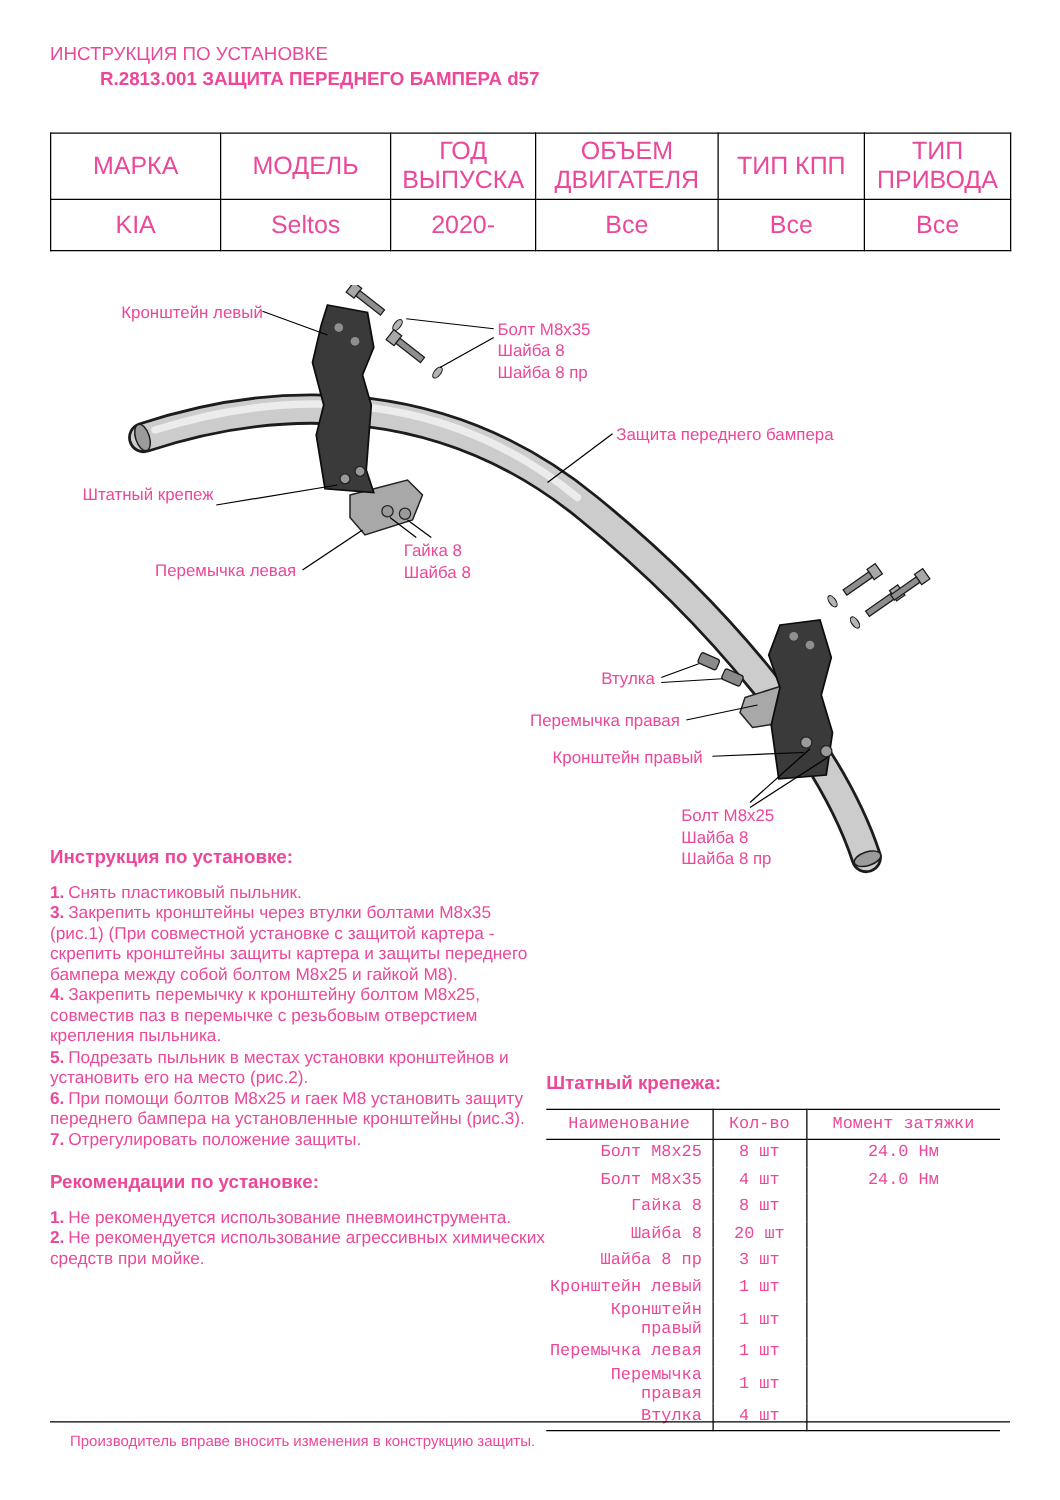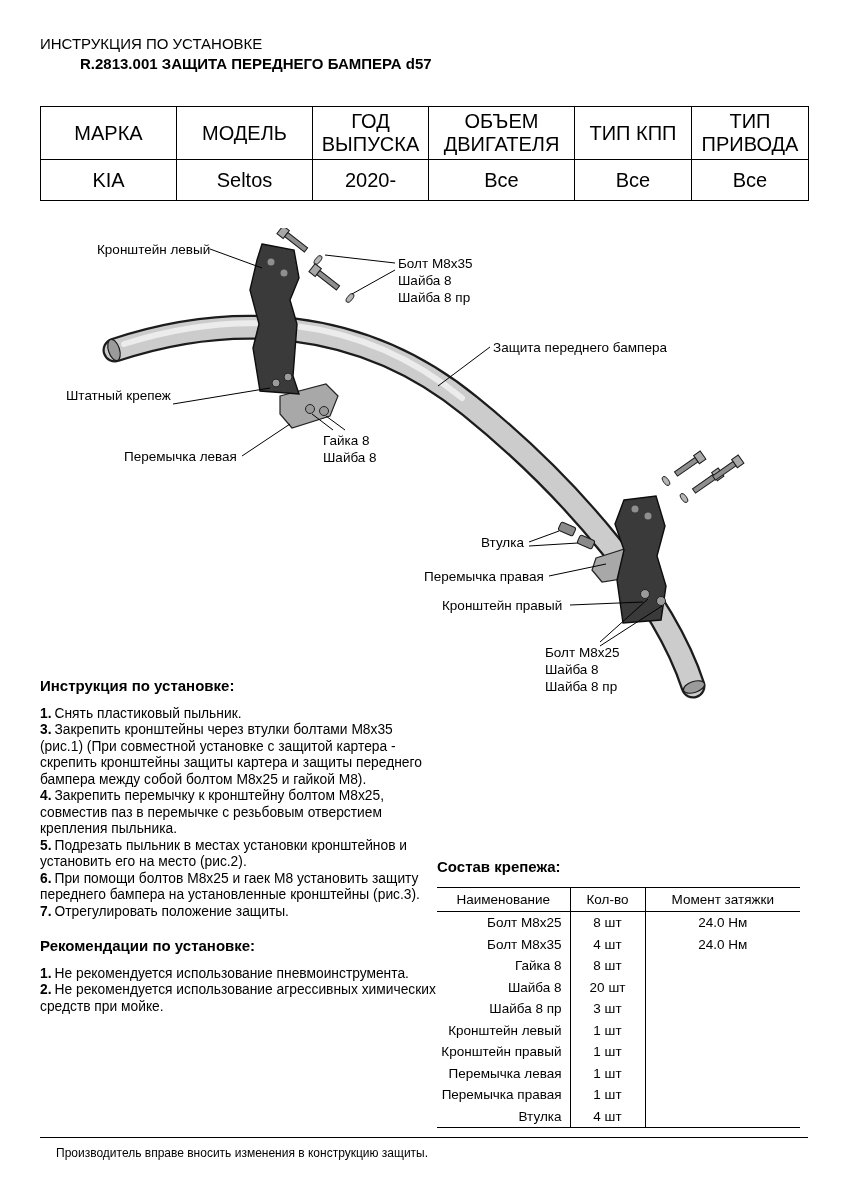--- a/index.html
+++ b/index.html
@@ -1,18 +1,18 @@
 <!DOCTYPE html>
 <html><head>
 <meta charset="utf-8">
 <style>
   html,body { margin:0; padding:0; background:#fff; }
   .page {
     position:relative; width:848px; height:1200px; background:#ffffff;
-    font-family:"Liberation Sans","DejaVu Sans",sans-serif; color:#000000;
+    font-family:"Liberation Sans","DejaVu Sans",sans-serif; color:#ec4899;
     overflow:hidden;
   }
   .doc-header { position:absolute; left:40px; top:34px; font-size:15px; line-height:20px; }
   .doc-header .title { font-weight:bold;margin-left:40px; }
 
   .spec-table {
     position:absolute; left:40px; top:106px; width:768px;
     border-collapse:collapse; table-layout:fixed; font-size:20px; text-align:center;
   }
   .spec-table th, .spec-table td {
@@ -27,21 +27,21 @@
     position:absolute; font-size:13.5px; line-height:17px; white-space:pre-line;
   }
 
   .instructions { position:absolute; left:40px; top:678px; width:398px; font-size:13.8px; line-height:16.5px; }
   .block-title { font-size:15px; font-weight:bold; margin:0 0 11px 0; }
   .step { margin:0; }
   .step-num { font-weight:bold; margin-right:3px; }
   .recommendations { margin-top:18px; }
 
   .parts { position:absolute; left:437px; top:858px; width:366px; }
-  .parts-table { border-collapse:collapse; table-layout:fixed; width:363px; font-size:13.5px; margin-top:12px; }
+  .parts-table { border-collapse:collapse; table-layout:fixed; width:363px; font-size:13.5px; margin-top:12px;font-family:Liberation Mono, monospace; }
   .parts-table th {
     border-top:1.5px solid #000; border-bottom:1px solid #000;
     font-weight:normal; height:23px; text-align:center; padding:0;
   }
   .parts-table td { height:21.5px; padding:0; text-align:center; }
   .parts-table th:nth-child(1), .parts-table td:nth-child(1) { border-right:1px solid #000; }
   .parts-table th:nth-child(2), .parts-table td:nth-child(2) { border-right:1px solid #000; }
   .parts-table td:nth-child(1) { text-align:right; padding-right:8px; }
   .parts-table tbody tr:last-child td { border-bottom:1.5px solid #000; }
 
@@ -191,21 +191,21 @@
     <p class="step"><span class="step-num">7.</span><span>Отрегулировать положение защиты.</span></p>
 
     <div class="recommendations">
       <p class="block-title">Рекомендации по установке:</p>
       <p class="step"><span class="step-num">1.</span><span>Не рекомендуется использование пневмоинструмента.</span></p>
       <p class="step"><span class="step-num">2.</span><span>Не рекомендуется использование агрессивных химических средств при мойке.</span></p>
     </div>
   </div>
 
   <div class="parts">
-    <p class="block-title">Состав крепежа:</p>
+    <p class="block-title">Штатный крепежа:</p>
     <table class="parts-table">
       <colgroup>
           <col style="width:133px">
           <col style="width:75px">
           <col style="width:155px">
         </colgroup>
       <thead>
         <tr>
           <th>Наименование</th>
           <th>Кол-во</th>

